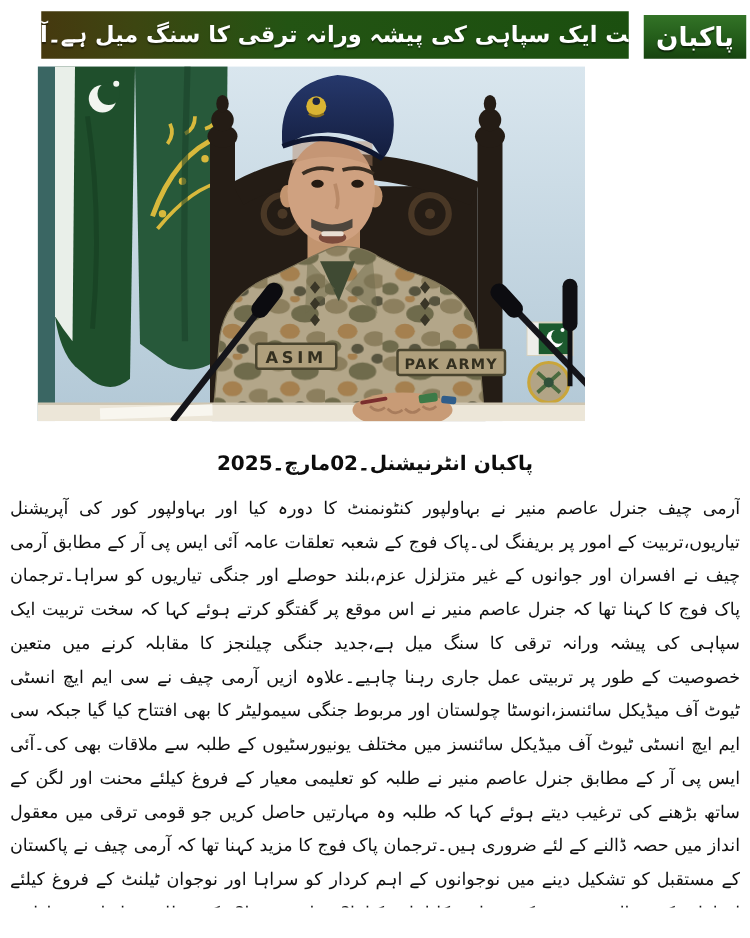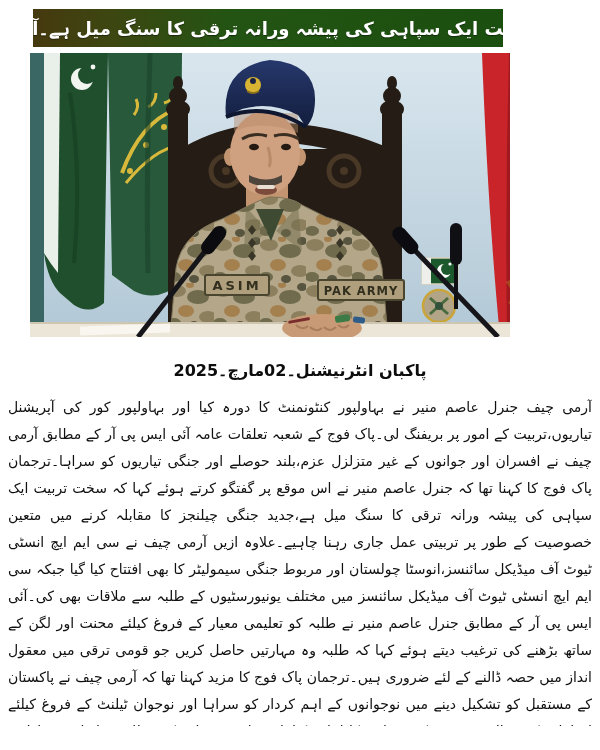--- a/index.html
+++ b/index.html
@@ -16,21 +16,21 @@
     text-shadow:0 1px 1px rgba(0,0,0,.45);
   }
   .brand-box{
     position:absolute;left:515px;top:12px;width:82px;height:35px;
     background:linear-gradient(180deg,#337327 0%,#235c19 55%,#17430f 100%);
     color:#ffffff;display:flex;align-items:center;justify-content:center;
     direction:rtl;font-size:21px;font-weight:bold;
     text-shadow:0 1px 1px rgba(0,0,0,.5);
   }
   
-  .photo-wrap{position:absolute;left:30px;top:53px;width:480px;height:284px;overflow:hidden;}
+  .photo-wrap{position:absolute;left:30px;top:53px;width:438px;height:284px;overflow:hidden;}
   .photo-wrap svg{display:block;}
   
   .dateline{
     position:absolute;left:0;top:356px;width:600px;height:28px;
     display:flex;align-items:center;justify-content:center;
     direction:rtl;font-size:16px;font-weight:bold;color:#0d0d0d;
   }
   
   .article{
     position:absolute;left:8px;top:394px;width:584px;max-height:332px;overflow:hidden;
@@ -38,20 +38,23 @@
     font-size:14px;line-height:27px;color:#101010;font-weight:500;
   }
 </style>
 </head>
 <body>
 
 <div class="page">
 
   <div class="headline-bar">
     <span>سخت تربیت ایک سپاہی کی پیشہ ورانہ ترقی کا سنگ میل ہے۔آرمی چیف</span>
+  </div>
+  <div class="brand-box">
+    <span>پاکبان</span>
   </div>
 
   <div class="photo-wrap">
     <svg width="540" height="284" viewBox="0 0 540 284" xmlns="http://www.w3.org/2000/svg">
       <defs>
         <linearGradient id="wall" x1="0" y1="0" x2="0" y2="1">
           <stop offset="0" stop-color="#d9e6ee"></stop>
           <stop offset="1" stop-color="#b2c8d6"></stop>
         </linearGradient>
         <linearGradient id="beretG" x1="0" y1="0" x2="0" y2="1">

